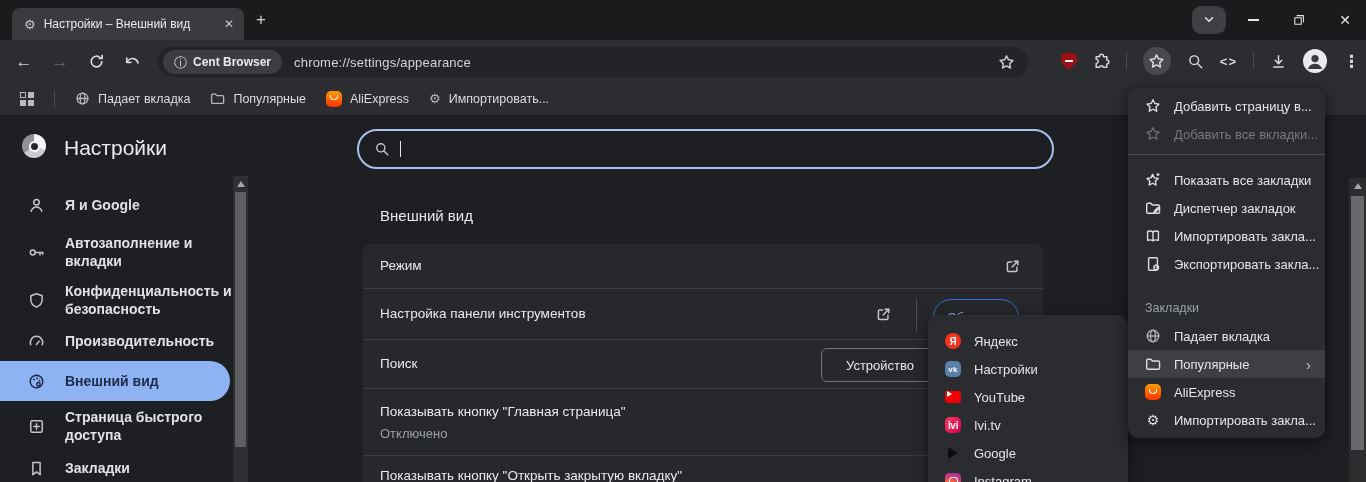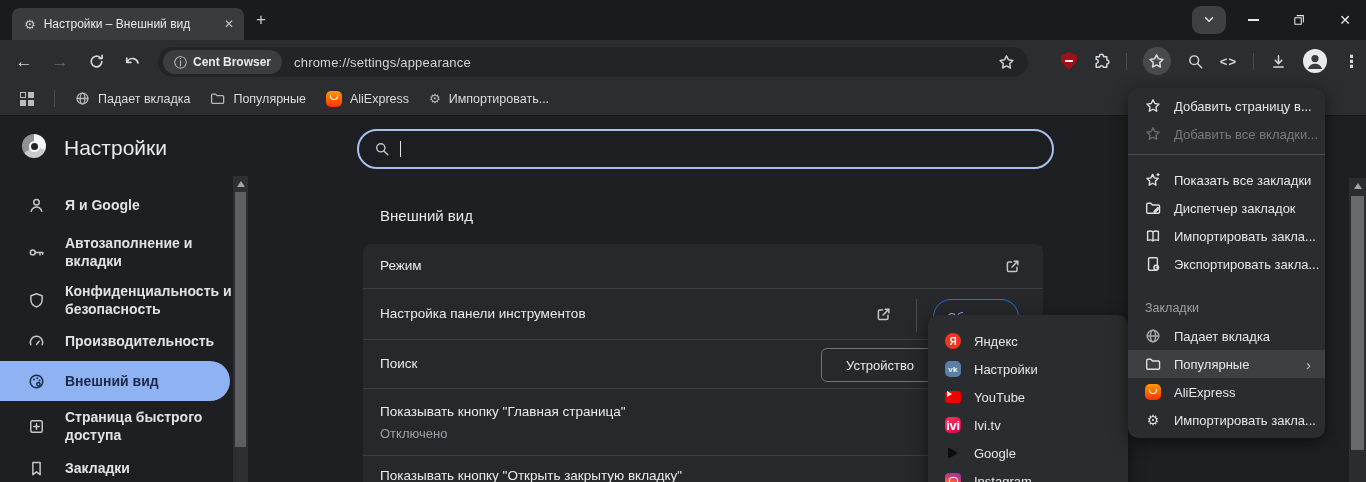--- a/index.html
+++ b/index.html
@@ -57,21 +57,21 @@
   .bk-item{display:flex;align-items:center;gap:8px;color:#dadce0;font-size:12.5px;white-space:nowrap}
   .bk-ic{color:#b5b8bb}
   
   .fav{width:16px;height:16px;border-radius:5px;display:flex;align-items:center;justify-content:center;
     font-weight:bold;color:#fff;flex:none}
   .fav-ya{border-radius:50%;background:#f5321e;font-size:10px}
   .fav-vk{background:#5b80a8;font-size:8px;letter-spacing:.3px}
   .fav-yt{width:16px;height:12px;border-radius:3px;background:#f00000;margin:2px 0}
   .fav-yt i{display:block;width:0;height:0;border:3.2px solid transparent;border-left:5.2px solid #fff;
     border-right:0;margin-left:2px}
-  .fav-ivi{background:linear-gradient(135deg,#ff3a5e,#d5004b);font-size:13px;letter-spacing:-.3px}
+  .fav-ivi{background:linear-gradient(135deg,#ff3a5e,#d5004b);font-size:10px;letter-spacing:-.3px}
   .fav-ru{width:0;height:0;border:6px solid transparent;border-left:10px solid #0c0d10;border-right:0;
     border-radius:2px}
   .fav-ig{background:radial-gradient(circle at 28% 110%,#fdc468 12%,#f56040 45%,#c13584 75%,#833ab4);
     border-radius:4px}
   .fav-ig i{display:block;width:9px;height:9px;border:1.5px solid #fff;border-radius:3px}
   .fav-ali{background:linear-gradient(180deg,#ff9c00,#ff3200)}
   .fav-ali i{display:block;width:8px;height:5px;border:1.8px solid #fff;border-top:none;
     border-radius:0 0 5px 5px;margin-top:-2px}
   .gear-blue{color:#4b86f0;font-size:14px}
   .gear-gray{color:#b5b8bb;font-size:13px}

